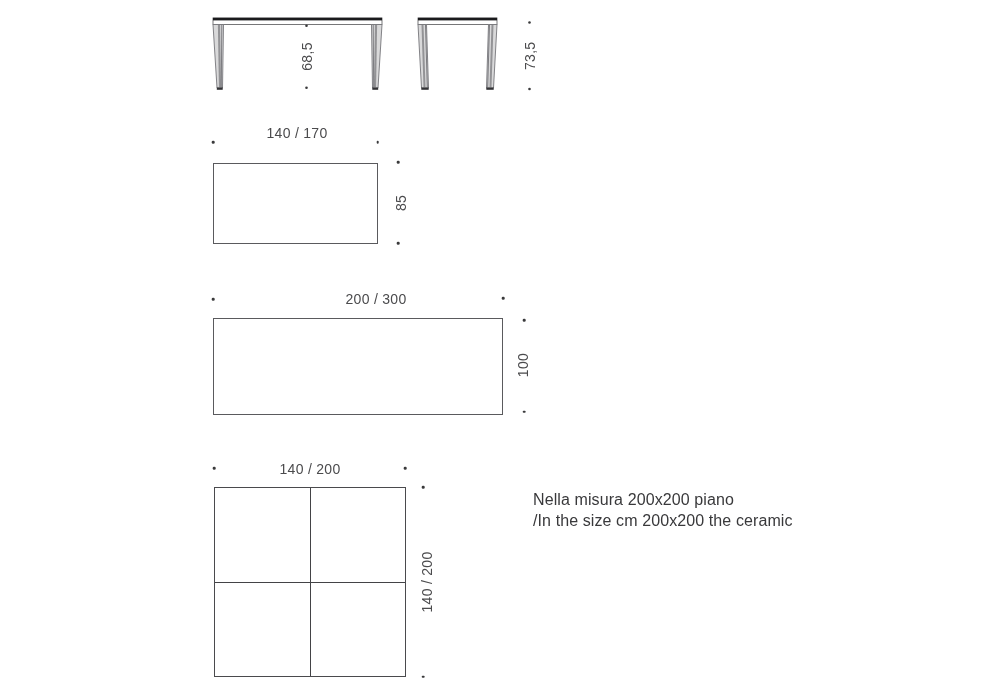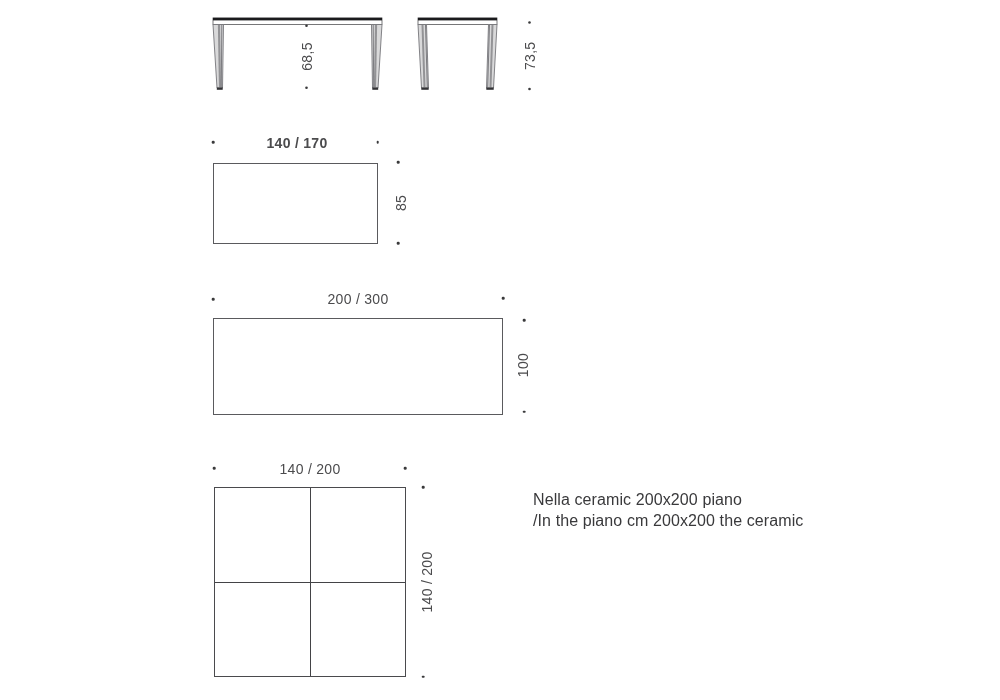--- a/index.html
+++ b/index.html
@@ -112,31 +112,31 @@
       <line x1="78.5" y1="8" x2="76.5" y2="70.5" stroke="#939396" stroke-width="2"></line>
       <line x1="75.5" y1="8" x2="73.7" y2="70.5" stroke="#55555a" stroke-width="0.7"></line>
       <polygon points="72.3,70.5 79.7,70.5 79.7,72.8 72.3,72.8" fill="#323235"></polygon>
     </g>
 
     <circle cx="115.5" cy="5.5" r="1.3" fill="#39393b"></circle>
     <circle cx="115.5" cy="72" r="1.3" fill="#39393b"></circle>
     <text transform="translate(121,38.8) rotate(-90)" text-anchor="middle">73,5</text>
   </svg>
 
-  <div class="dim-label" style="left:297px; top:143px;font-weight:bold;">140 / 170</div>
+  <div class="dim-label" style="left:297px; top:133px;">140 / 170</div>
   <span class="dot" style="left:213px; top:142.3px;"></span>
   <span class="dot" style="left:377.5px; top:142.3px;"></span>
 
   <div class="plan-rect" style="left:213px; top:163px; width:163px; height:79px;"></div>
 
   <span class="dot" style="left:398px; top:162px;"></span>
   <span class="dot" style="left:398px; top:243.3px;"></span>
   <div class="dim-label vertical" style="left:401px; top:202.5px;">85</div>
 
-  <div class="dim-label" style="left:358px; top:299px;">200 / 300</div>
+  <div class="dim-label" style="left:376px; top:299px;">200 / 300</div>
   <span class="dot" style="left:213px; top:299px;"></span>
   <span class="dot" style="left:503px; top:298.3px;"></span>
 
   <div class="plan-rect" style="left:213px; top:318px; width:288px; height:95px;"></div>
 
   <span class="dot" style="left:524px; top:320px;"></span>
   <span class="dot" style="left:524px; top:411.5px;"></span>
   <div class="dim-label vertical" style="left:523px; top:364.5px;">100</div>
 
   <div class="dim-label" style="left:310px; top:469px;">140 / 200</div>
@@ -146,17 +146,17 @@
   <div class="plan-rect square" style="left:214px; top:487px; width:190px; height:188px;">
     <div class="divider-v" style="left:94.5px;"></div>
     <div class="divider-h" style="top:94px;"></div>
   </div>
 
   <span class="dot" style="left:423px; top:487.3px;"></span>
   <span class="dot" style="left:423px; top:676.5px;"></span>
   <div class="dim-label vertical" style="left:426.5px; top:582px;">140 / 200</div>
 
   <div class="note">
-    <div>Nella ceramic 200x200 piano</div>
-    <div>/In the piano cm 200x200  the ceramic</div>
+    <div>Nella misura 200x200 piano</div>
+    <div>/In the size cm 200x200  the ceramic</div>
   </div>
 
 </div>
 
 </body></html>

